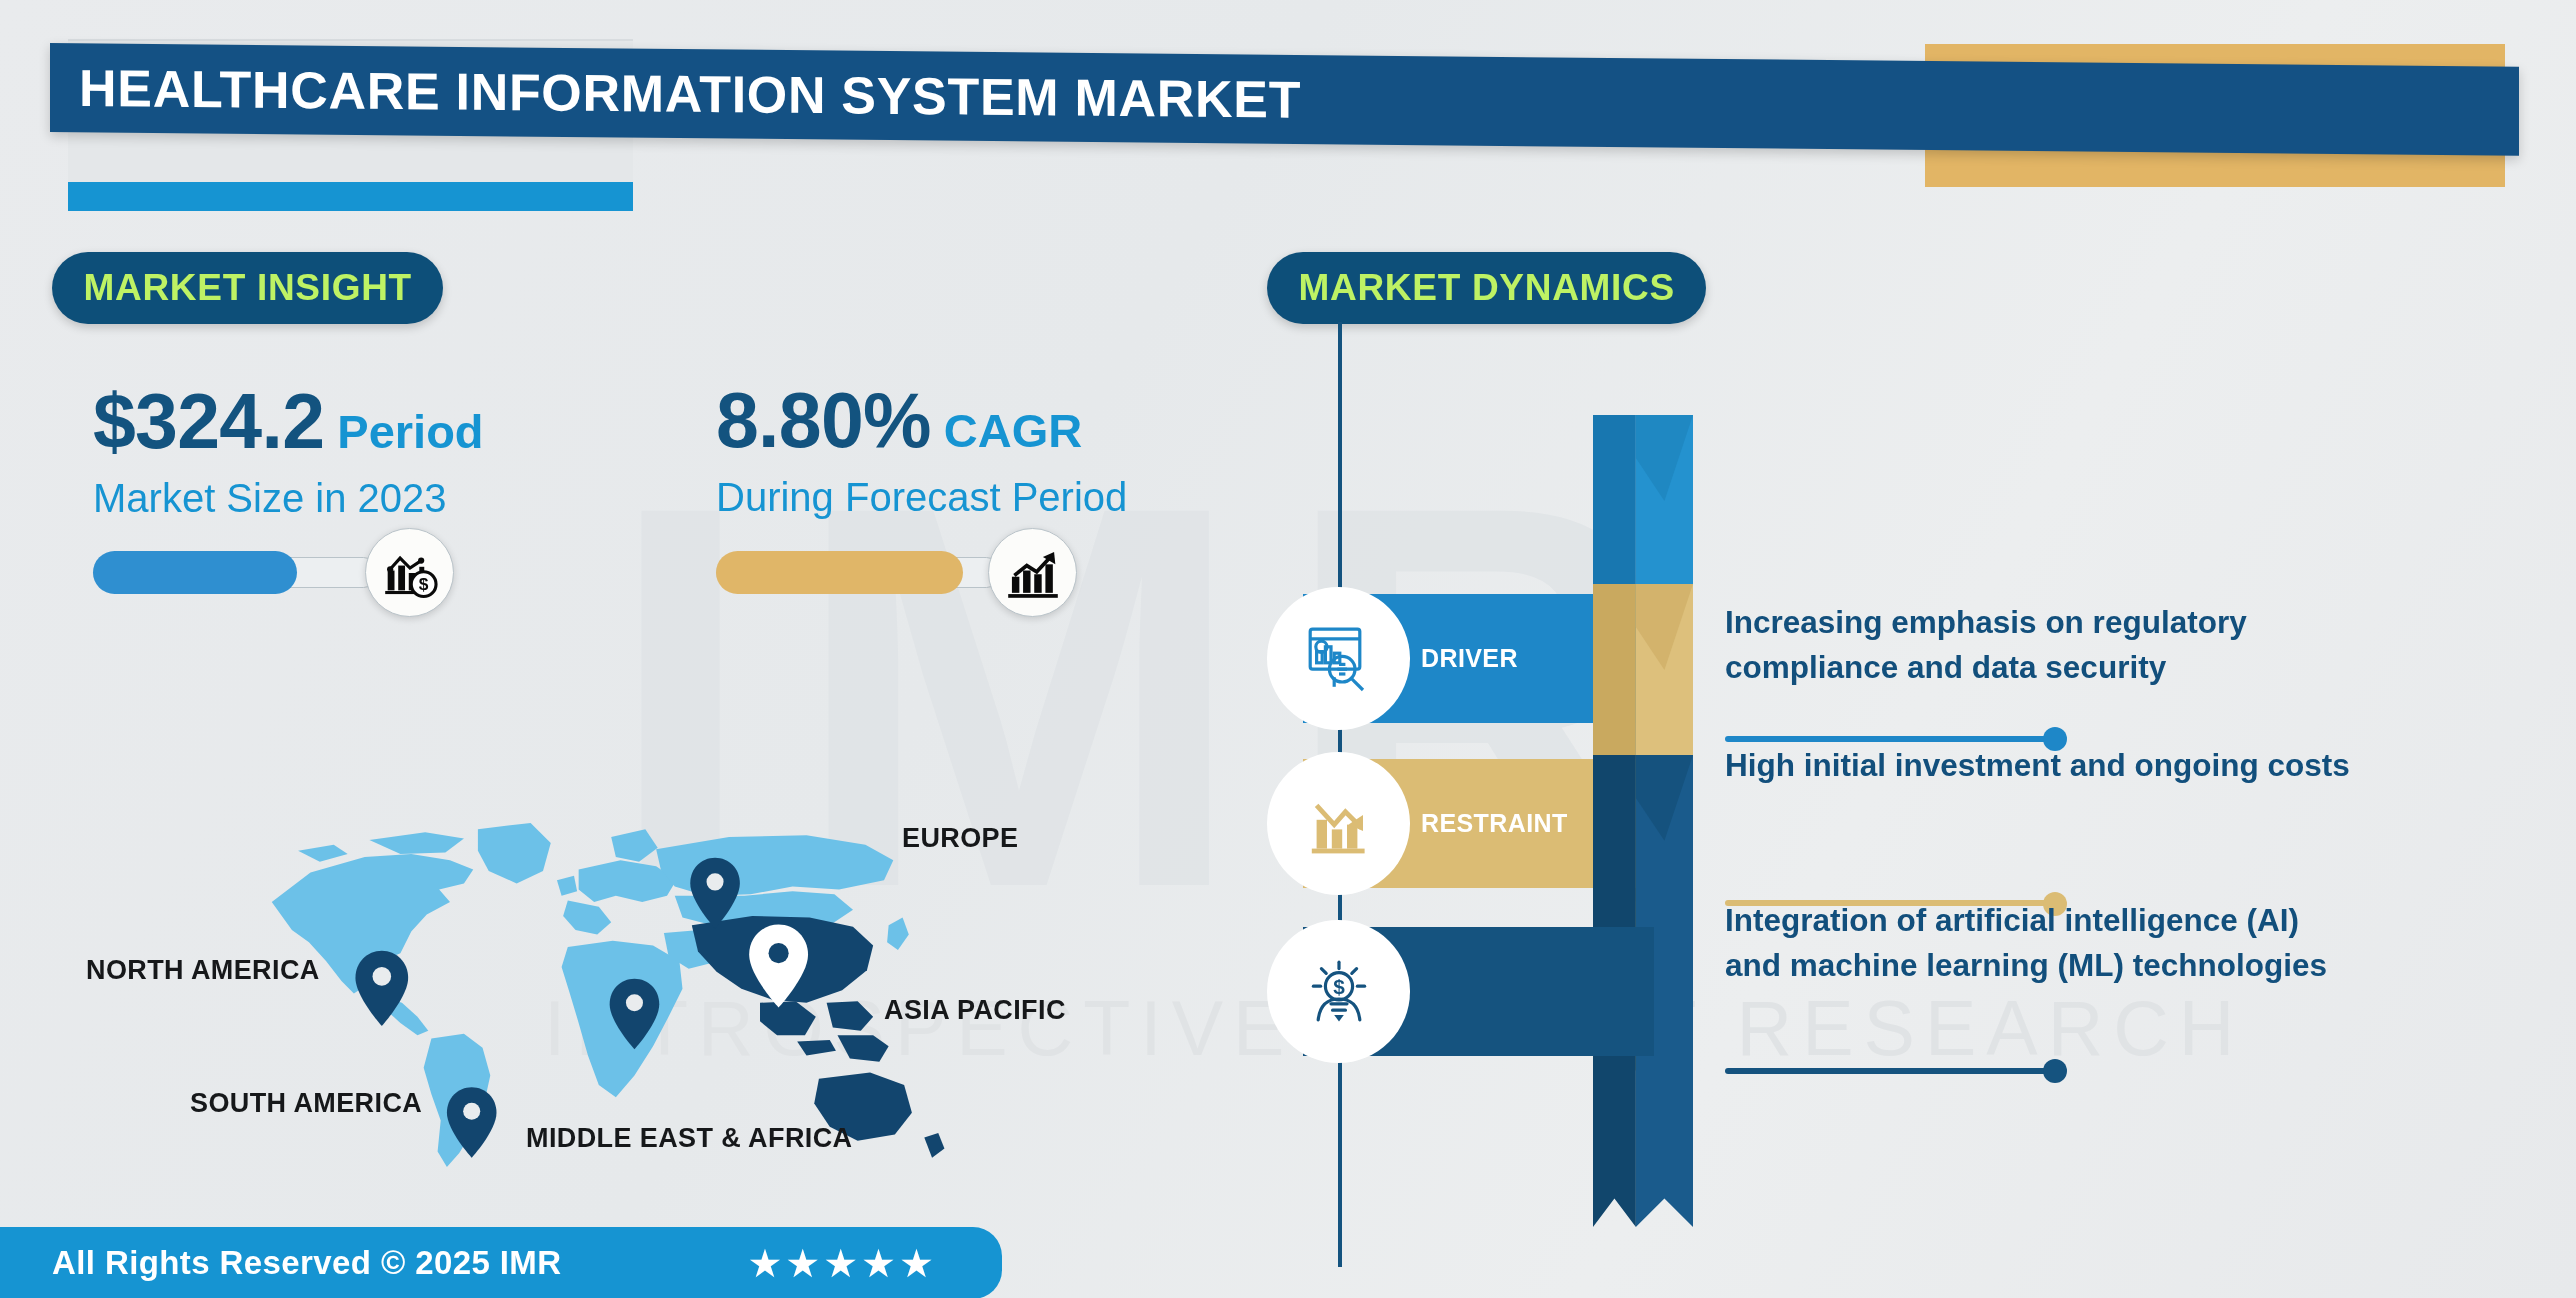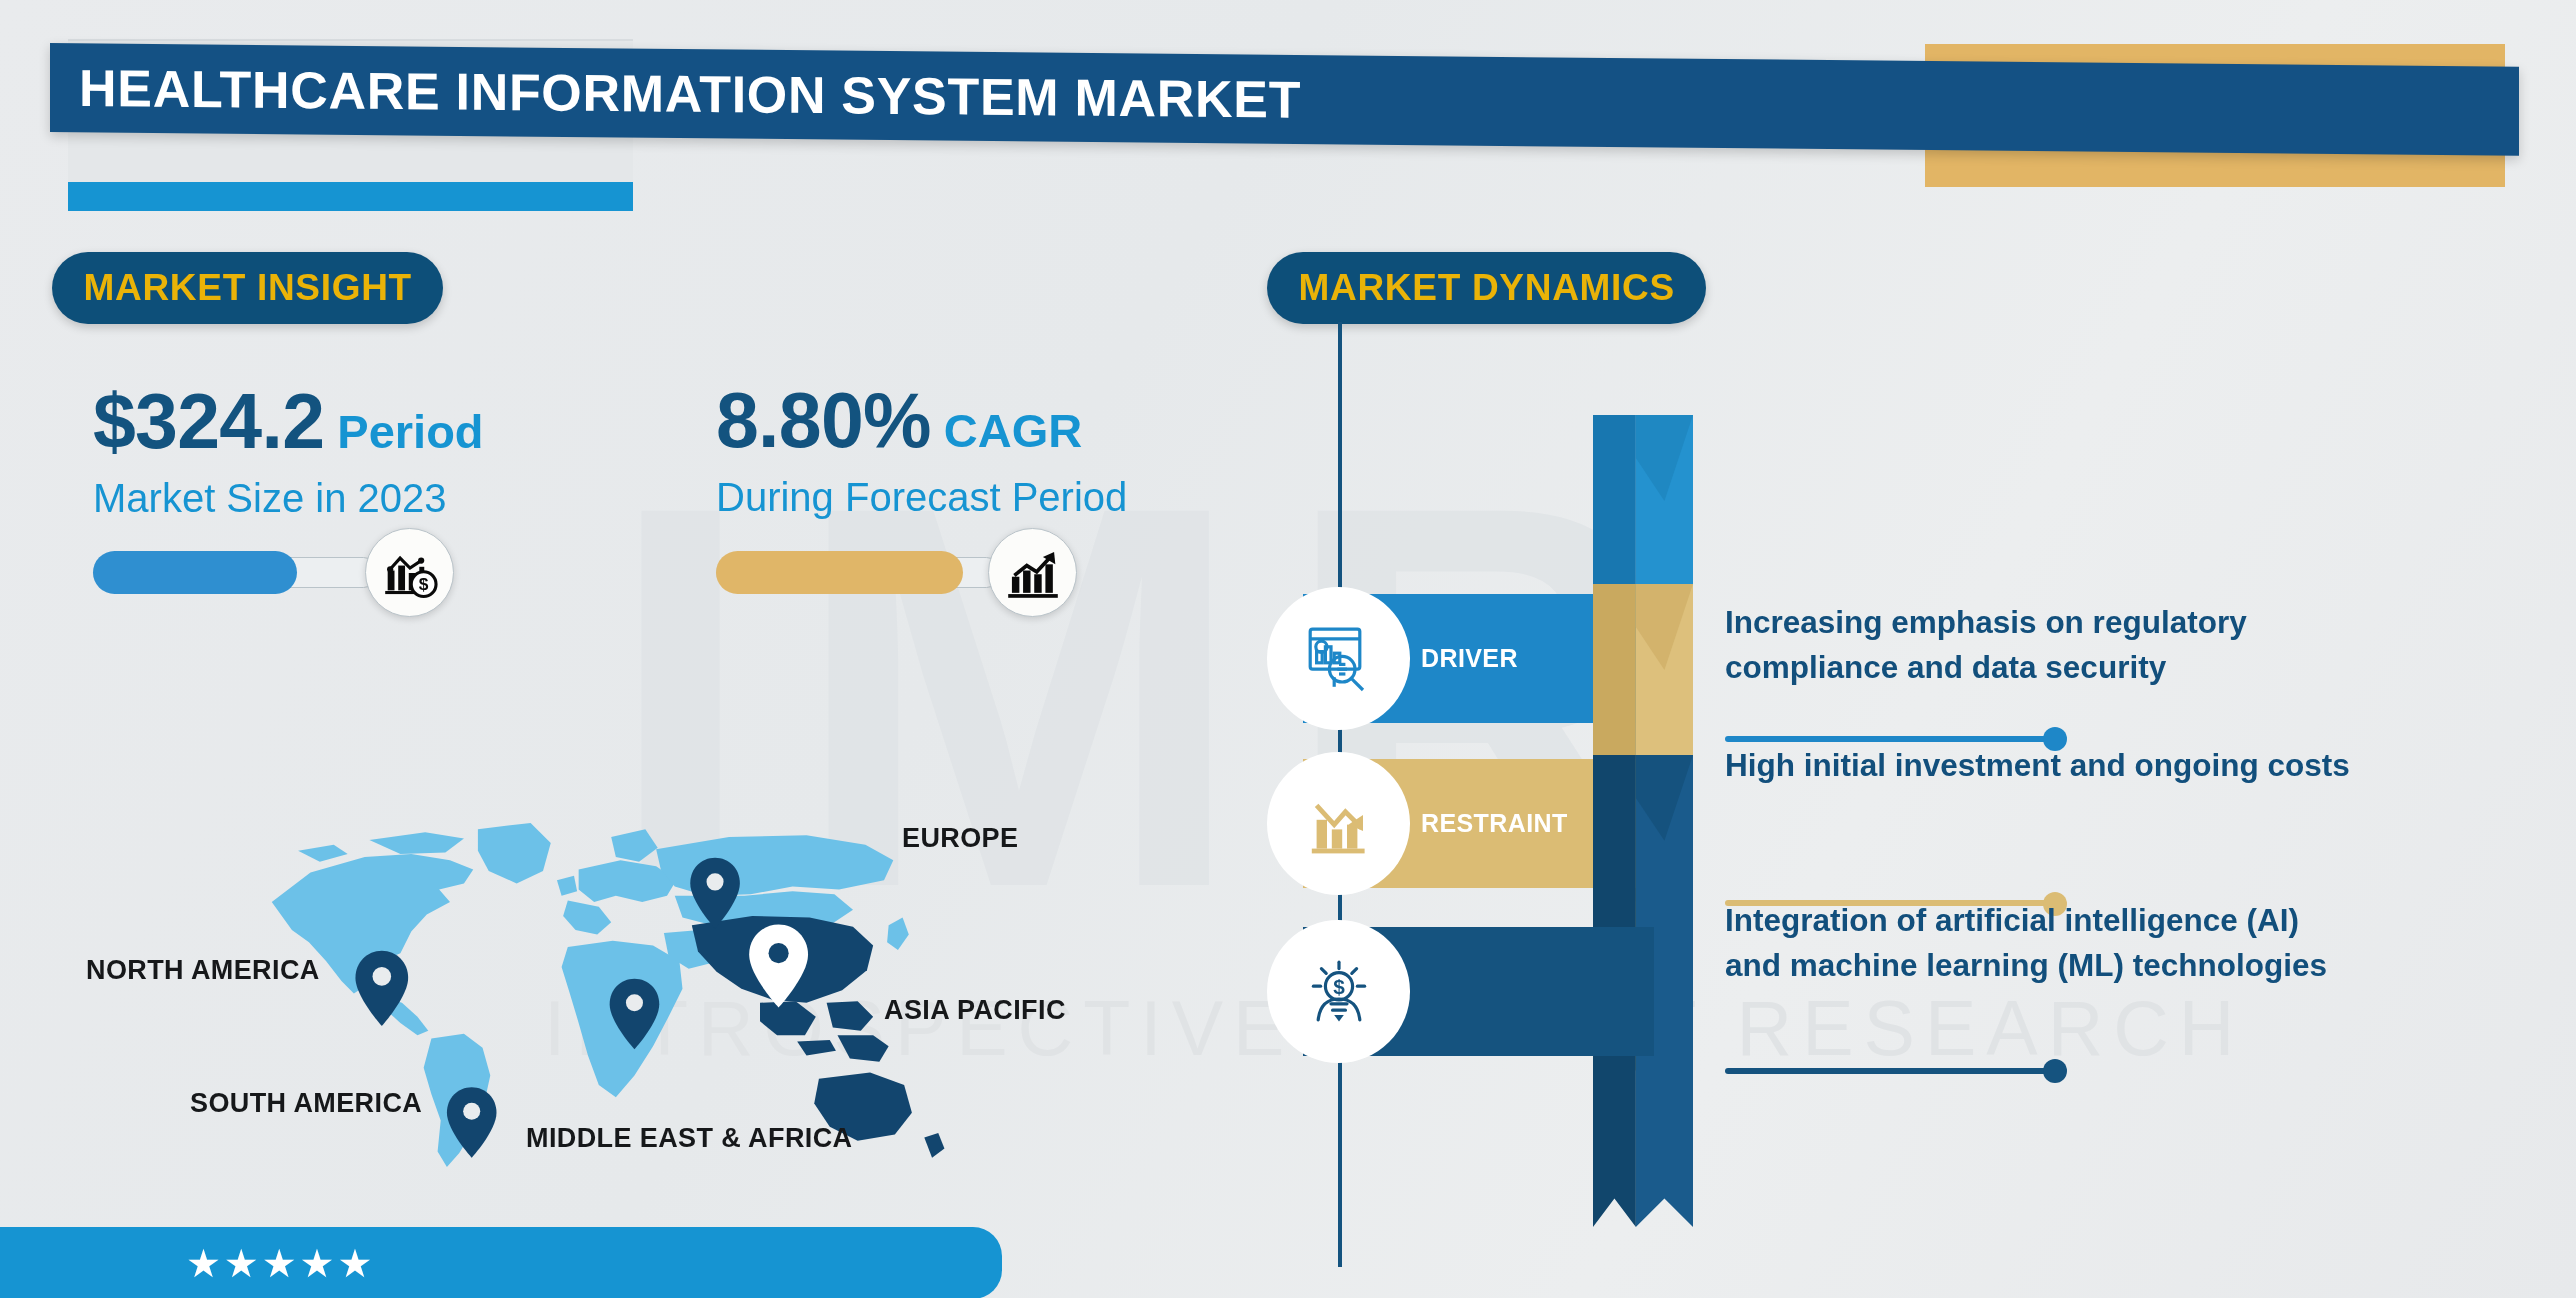--- a/index.html
+++ b/index.html
@@ -79,21 +79,21 @@
   .hdr-cyan {
     position:absolute; left:68px; top:182px;
     width:565px; height:29px;
     background:#1694d2;
   }
 
   
   .pill {
     position:absolute;
     background:#0d4f79;
-    color:#eab308;
+    color:#bef264;
     border-radius:64px;
     display:flex; align-items:center; justify-content:center;
     font-size:37px;
     font-weight:600;
     letter-spacing:0.7px;
     box-shadow:0 3.6px 10px rgba(0,0,0,.18);
     padding:0 31.5px;
   }
   #pill-insight  { left:52px;  top:252px;  height:72px; }
   #pill-geo      { left:52px;  top:681px;  height:72px; }
@@ -484,17 +484,18 @@
           <text x="50" y="54" font-size="26" font-weight="bold" text-anchor="middle" fill="#15537f" font-family="'Liberation Sans',sans-serif">$</text>
         </svg>
       </div>
     </div>
     <div class="dyn-desc" style="top:583px;">Integration of artificial intelligence (AI) and machine learning (ML) technologies</div>
     <div class="desc-line" style="top:753px; width:329px; background:#15537f;"></div>
     <div class="desc-dot" style="top:744px; left:776px; background:#15537f;"></div>
   </div>
 
   <div id="footer">
+    <div id="footer-text">All Rights Reserved © 2025 IMR</div>
     <div id="footer-stars">★★★★★</div>
   </div>
 
 </div>
 
 
 </body></html>

